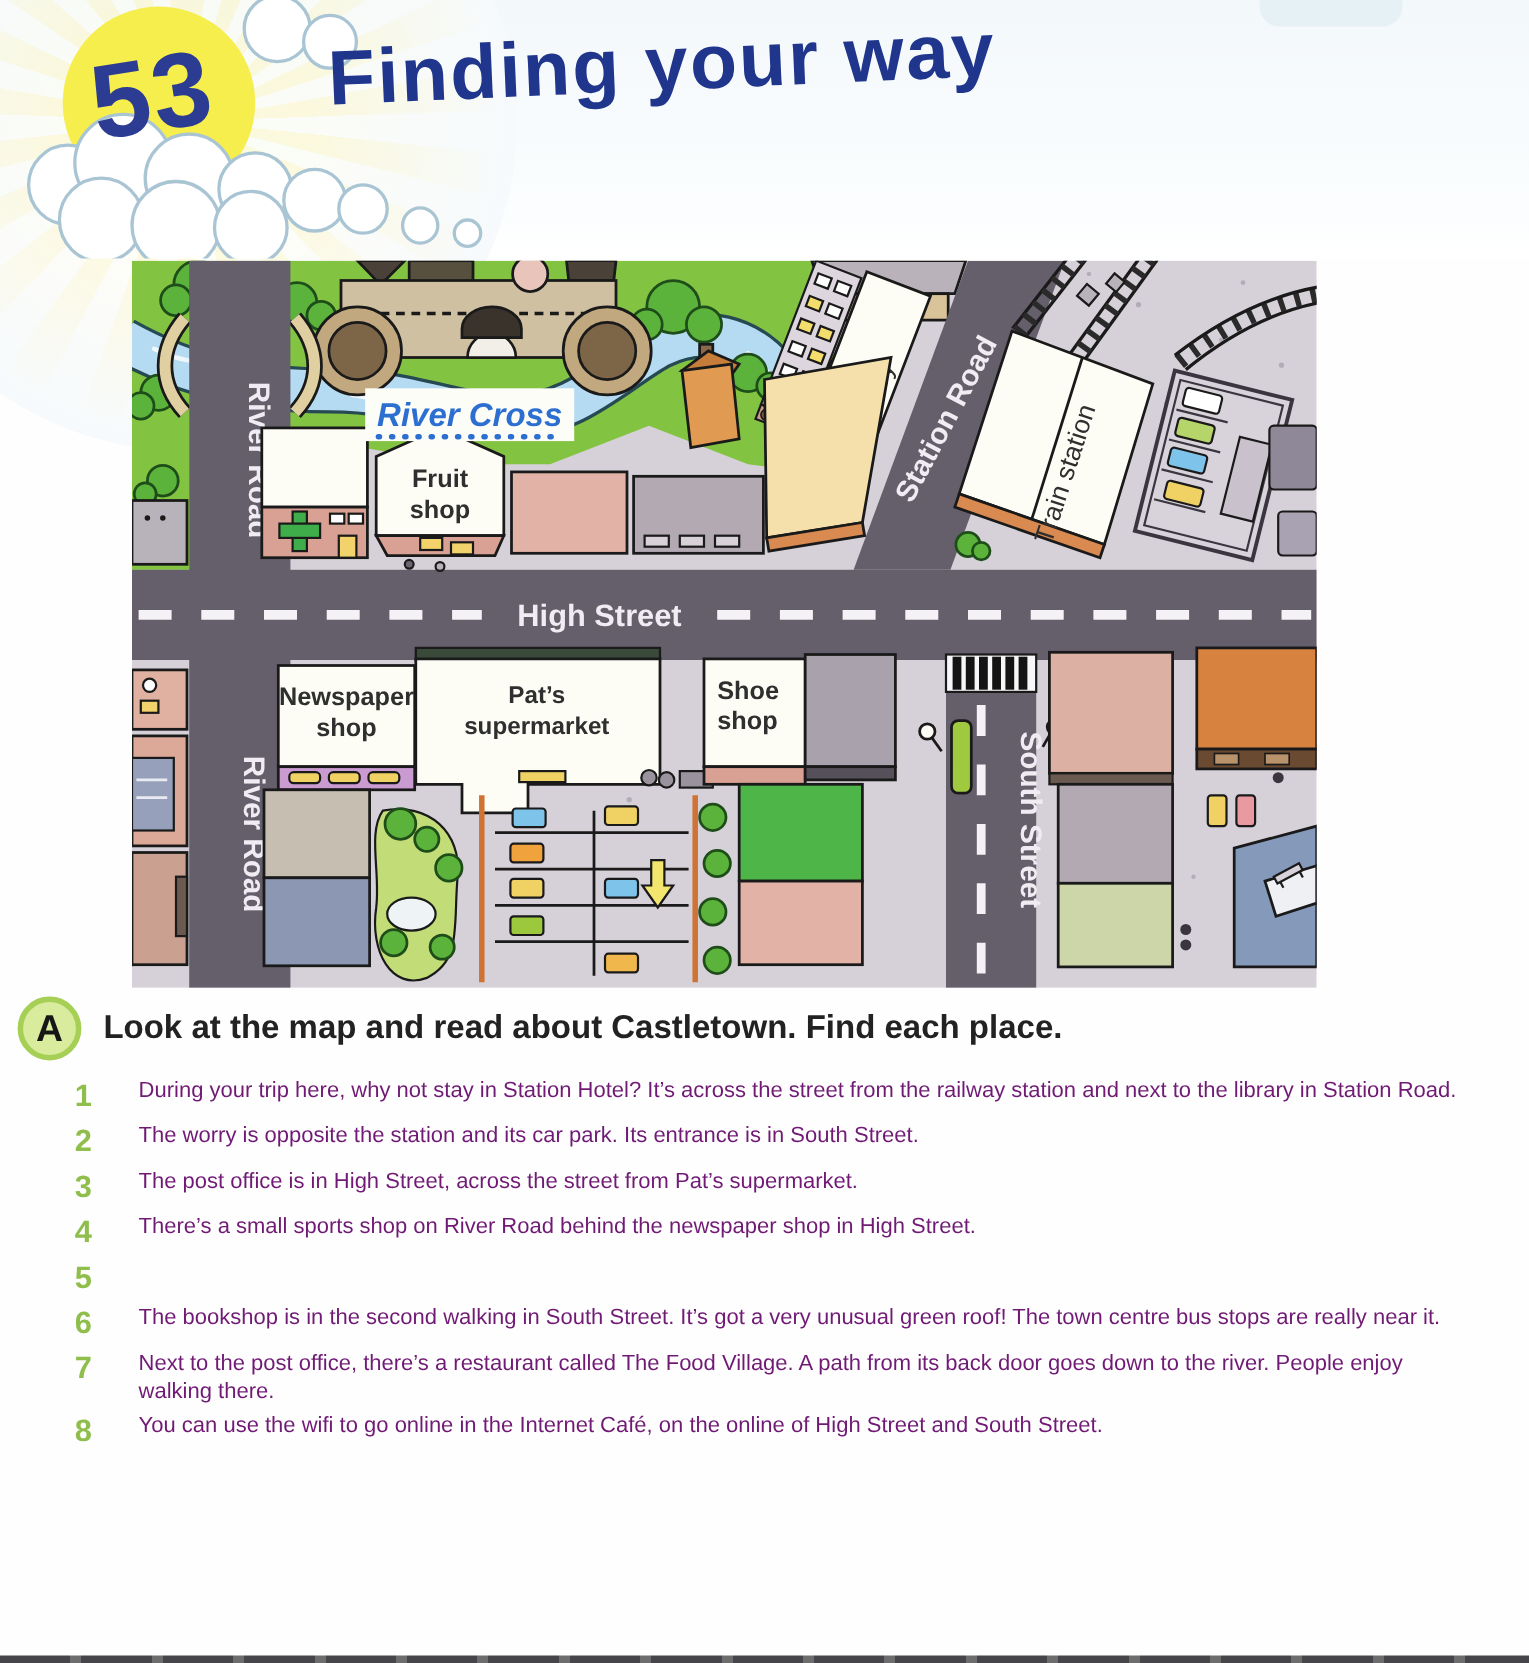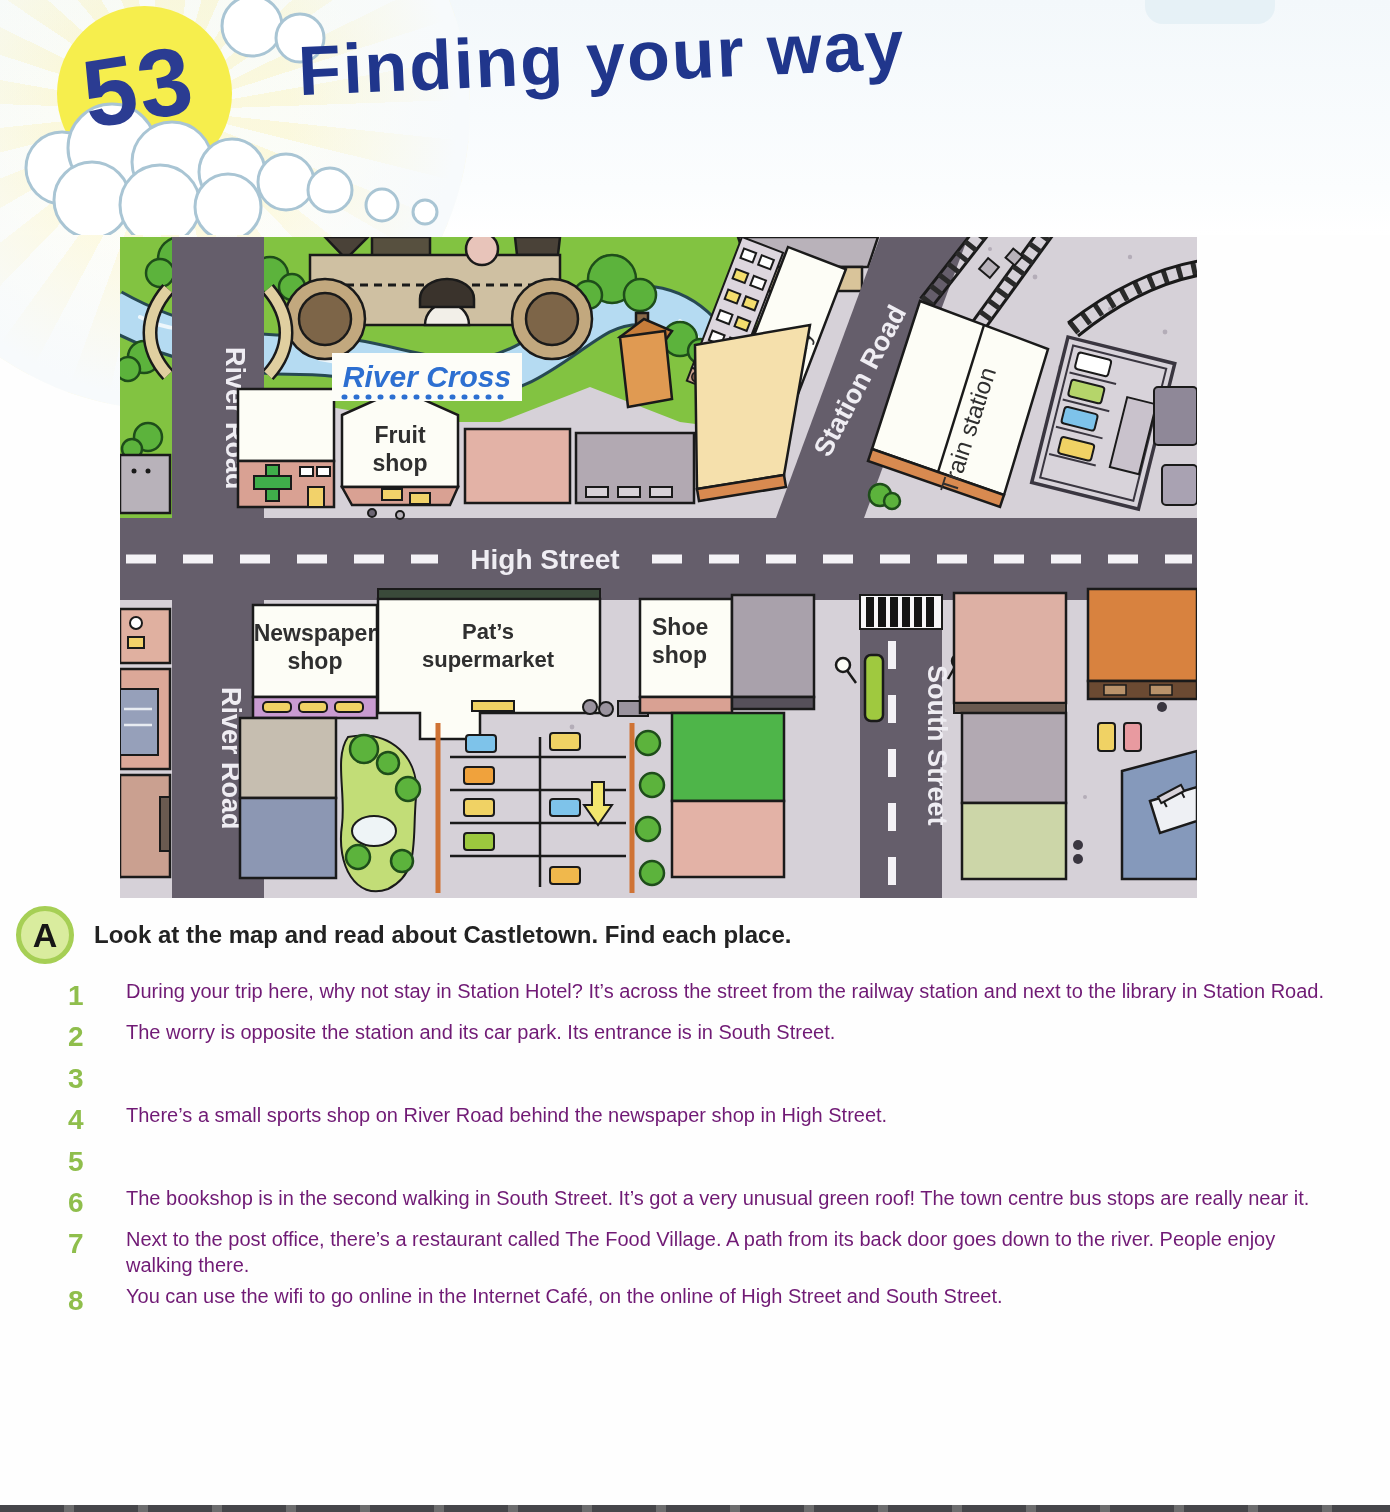--- a/index.html
+++ b/index.html
@@ -29,21 +29,21 @@
   text{font-family:"Liberation Sans", sans-serif;}
   .bldg-label{fill:#2f2f2f; font-weight:bold;}
   .road-label{fill:#efedf3; font-weight:bold;}
 
   
   .exercise{position:absolute; left:0; top:906px; width:1390px;}
   .head-row{display:flex; align-items:center; gap:20px; padding-left:16px;}
   .badge{width:58px; height:58px; border-radius:50%; background:#d9ec9e; border:5px solid #a6cf55;
          box-sizing:border-box; display:flex; align-items:center; justify-content:center;
          font-size:34px; font-weight:800; color:#161616; flex:0 0 auto;}
-  .heading{font-size:24px; font-weight:bold; color:#222222;}
+  .heading{font-size:30px; font-weight:bold; color:#222222;}
   .items{margin-top:14px;}
   .item{display:flex; padding-left:68px; padding-right:52px; margin-bottom:5px;}
   .item .num{width:58px; flex:0 0 auto; color:#8fbe4c; font-weight:bold; font-size:28px; line-height:1.3;}
   .item .txt{flex:1; font-size:20px; line-height:1.3; color:#701a75; max-width:1215px;}
 
   .bottom-strip{position:absolute; left:0; bottom:0; width:1390px; height:7px;
     background:repeating-linear-gradient(90deg,#46464a 0 64px,#6d6d6e 64px 74px);}
 </style>
 </head>
 <body>
@@ -455,20 +455,21 @@
       <div class="item">
         <div class="num">1</div>
         <div class="txt">During your trip here, why not stay in Station Hotel? It’s across the street from the railway station and next to the library in Station Road.</div>
       </div>
       <div class="item">
         <div class="num">2</div>
         <div class="txt">The worry is opposite the station and its car park. Its entrance is in South Street.</div>
       </div>
       <div class="item">
         <div class="num">3</div>
+        <div class="txt">The post office is in High Street, across the street from Pat’s supermarket.</div>
       </div>
       <div class="item">
         <div class="num">4</div>
         <div class="txt">There’s a small sports shop on River Road behind the newspaper shop in High Street.</div>
       </div>
       <div class="item">
         <div class="num">5</div>
       </div>
       <div class="item">
         <div class="num">6</div>

